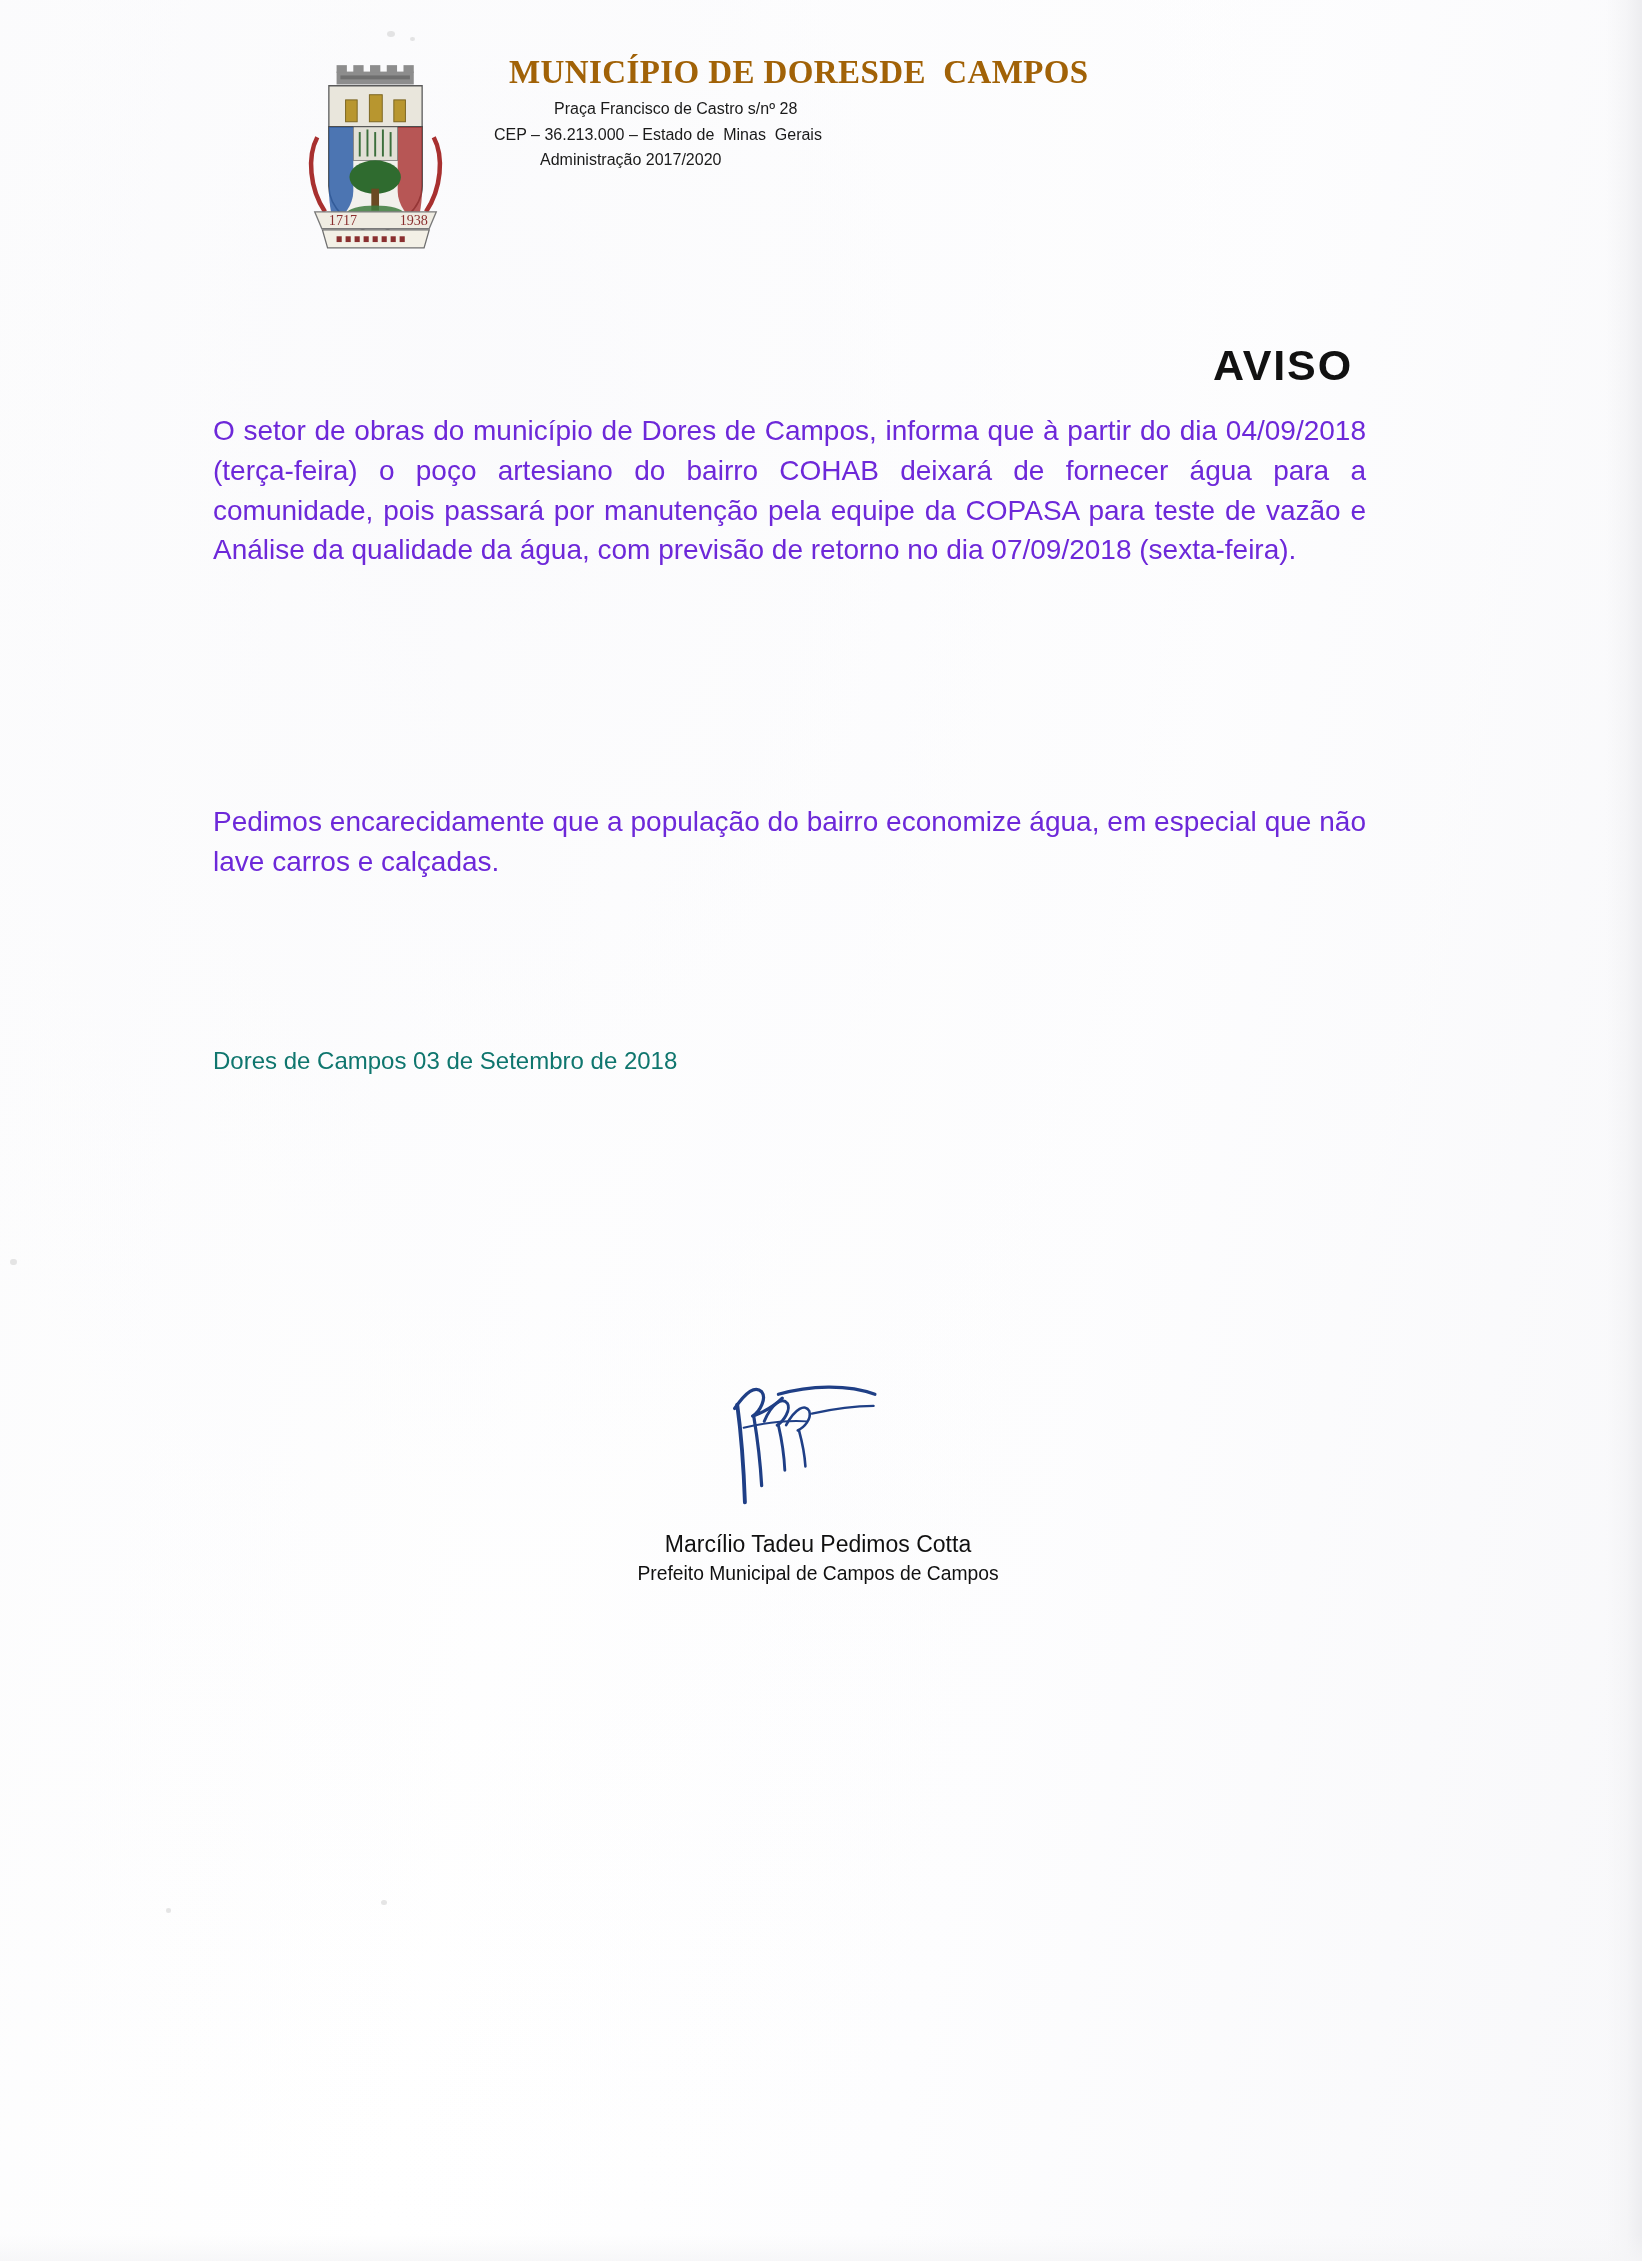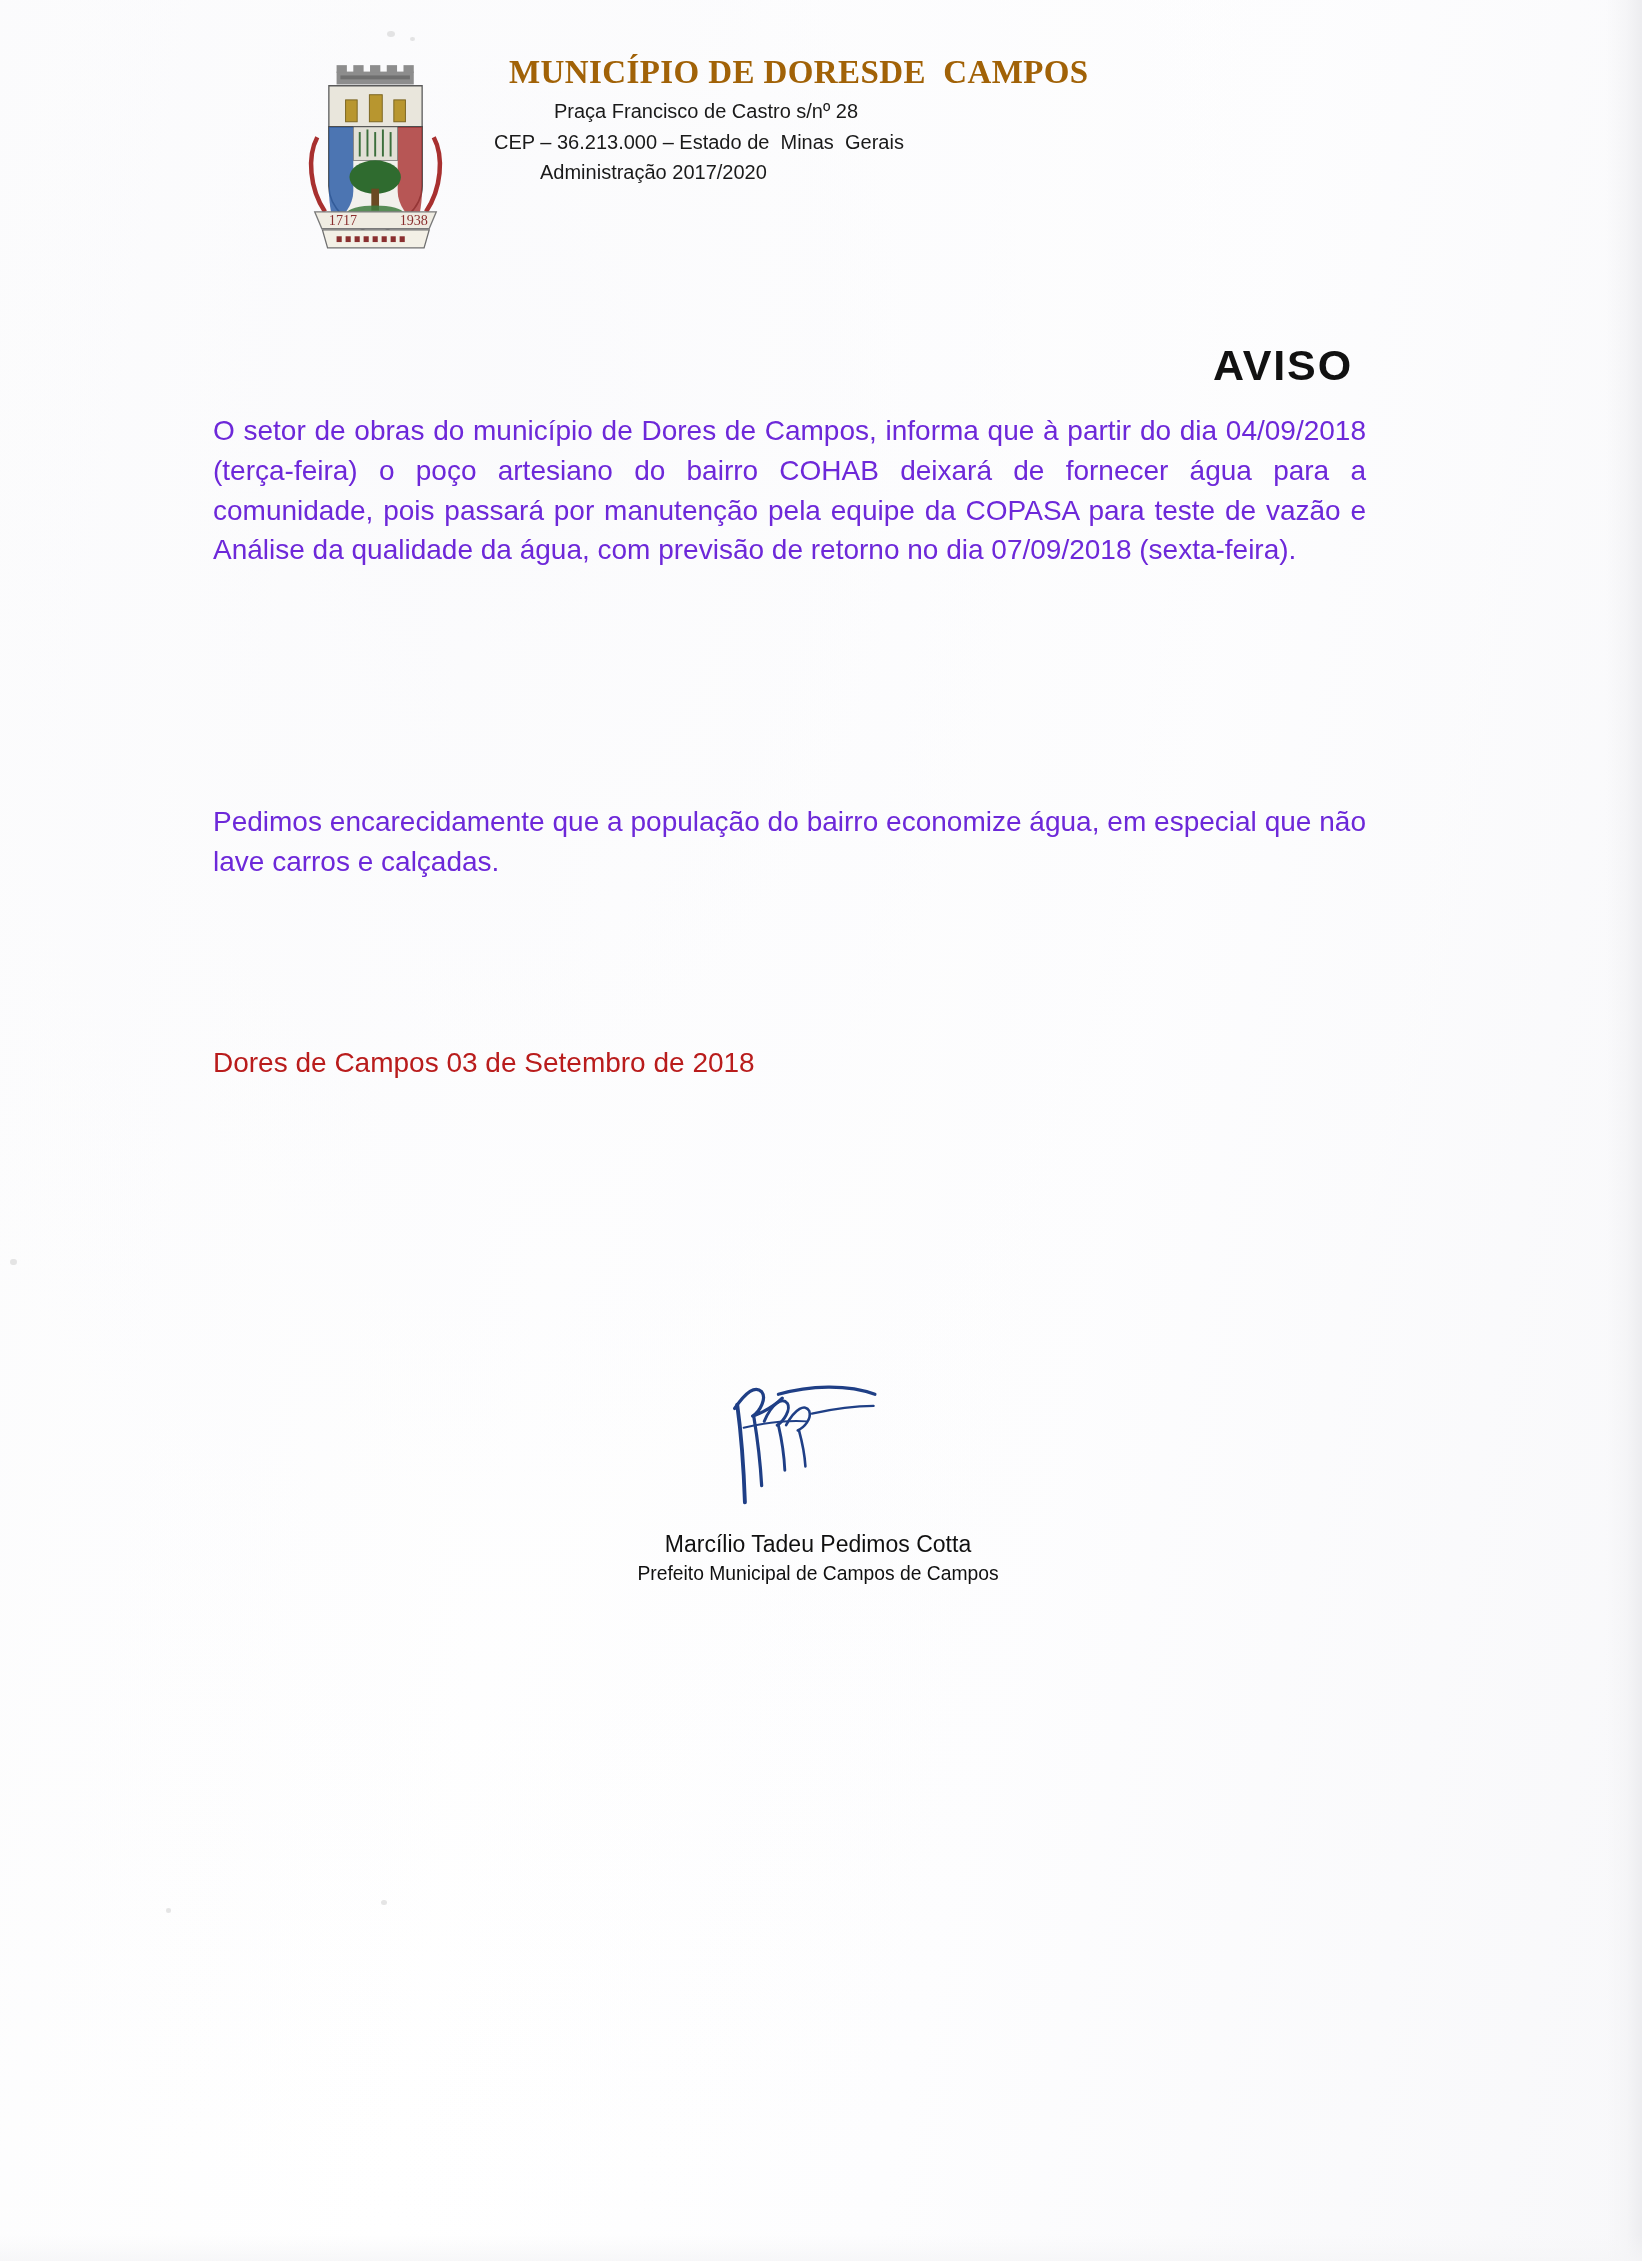--- a/index.html
+++ b/index.html
@@ -79,21 +79,21 @@
     font-family: "Liberation Serif", serif;
     font-size: 33px;
     font-weight: bold;
     letter-spacing: 0.4px;
     color: #a16207;
     white-space: pre;
     margin: 0 0 9px 39px;
   }
   .addr-line {
     font-family: "Liberation Sans", sans-serif;
-    font-size: 20px;
+    font-size: 16px;
     color: #1a1a1a;
     margin: 0 0 7.7px 0;
     white-space: pre;
   }
   .addr-1 { margin-left: 84px; }
   .addr-2 { margin-left: 24px; }
   .addr-3 { margin-left: 70px; }
 
   
   .doc-title {
@@ -116,22 +116,22 @@
     color: #6d28d9;
     text-align: justify;
     text-justify: inter-word;
   }
   .para-1 { top: 411px; }
   .para-2 { top: 802px; }
   .place-date {
     position: absolute;
     left: 213px;
     top: 1047px;
-    font-size: 28px;
-    color: #b91c1c;
+    font-size: 24px;
+    color: #0f766e;
     white-space: pre;
   }
 
   
   .signature-area {
     position: absolute;
     left: 528px;
     top: 1366px;
     width: 580px;
     text-align: center;

